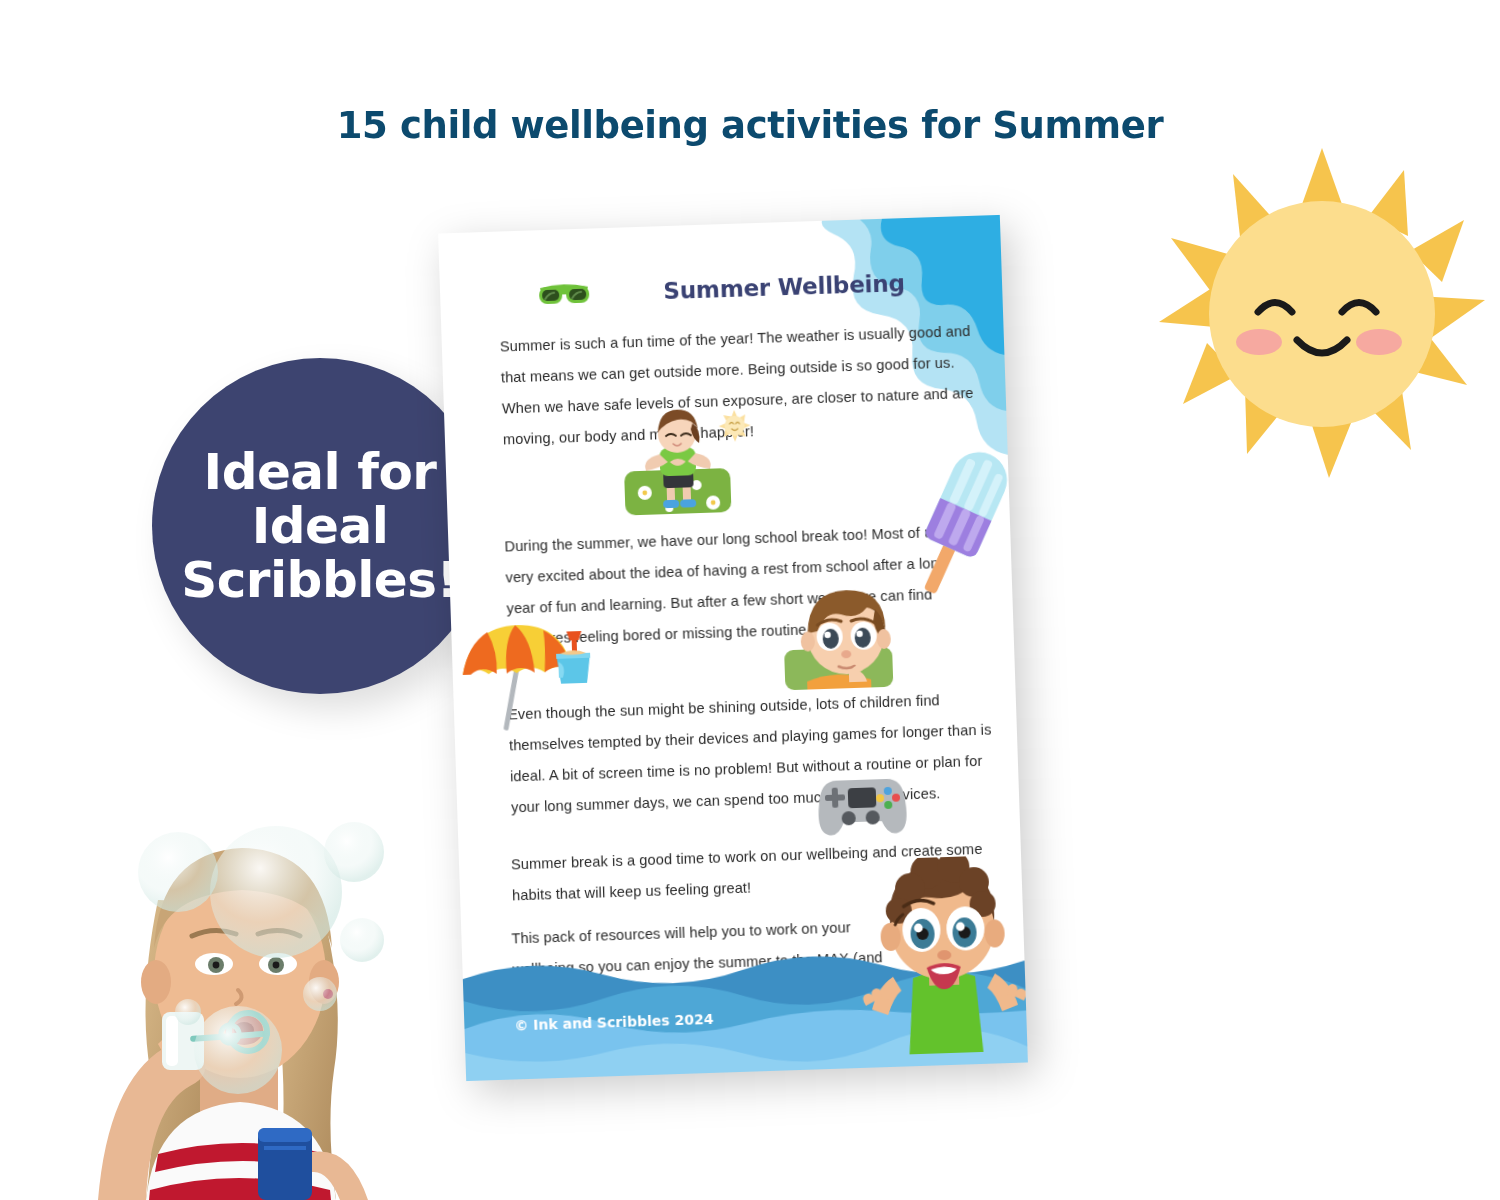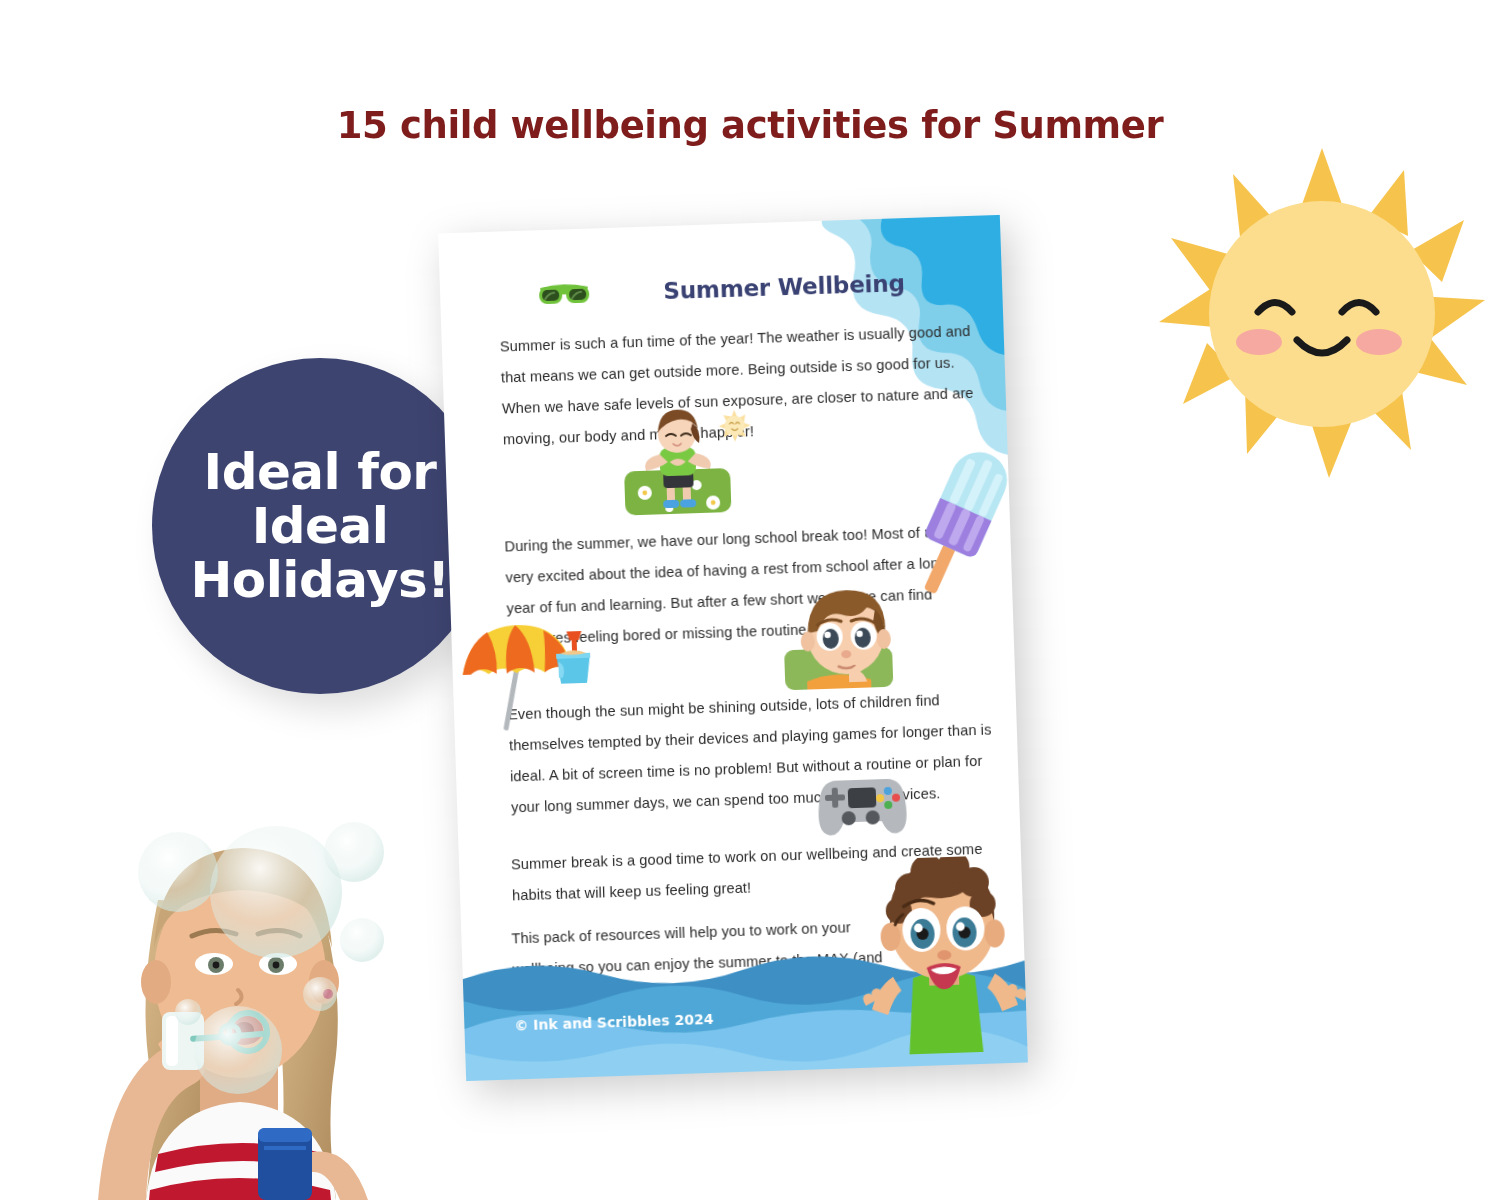--- a/index.html
+++ b/index.html
@@ -6,21 +6,21 @@
   body{
     width:1500px;height:1200px;position:relative;overflow:hidden;
     background:#ffffff;
     font-family:"Liberation Sans", sans-serif;
   }
   .stage{position:absolute;inset:0;}
 
   
   .headline{
     position:absolute;left:0;right:0;top:104px;text-align:center;
-    font-size:37px;font-weight:bold;color:#7f1d1d;letter-spacing:-.4px;
+    font-size:37px;font-weight:bold;color:#0c4a6e;letter-spacing:-.4px;
     font-family:"DejaVu Sans", sans-serif;
   }
 
   
   .badge{
     position:absolute;left:152px;top:358px;width:336px;height:336px;border-radius:50%;
     background:#3d4470;display:flex;align-items:center;justify-content:center;
     box-shadow:14px 16px 34px rgba(0,0,0,.13);
   }
   .badge-txt{
@@ -126,21 +126,21 @@
       <rect x="3" y="313" width="28" height="3" fill="#9ba0a6"></rect>
       <rect x="3" y="321" width="28" height="3" fill="#9ba0a6"></rect>
       <path d="M4 331 h26 v9 a13 13 0 0 1 -26 0 Z" fill="#f2f2f0"></path>
     </svg>
   </div>
 
   <div class="badge">
     <div class="badge-txt">
       <div>Ideal for</div>
       <div>Ideal</div>
-      <div>Holidays!</div>
+      <div>Scribbles!</div>
     </div>
   </div>
 
   <div class="photo">
     <svg viewBox="0 0 352 402" width="352" height="402">
       <defs>
         <radialGradient id="bub" cx="38%" cy="32%" r="66%">
           <stop offset="0%" stop-color="#ffffff" stop-opacity=".92"></stop>
           <stop offset="62%" stop-color="#e6f3f0" stop-opacity=".40"></stop>
           <stop offset="100%" stop-color="#cfe7e2" stop-opacity=".62"></stop>

